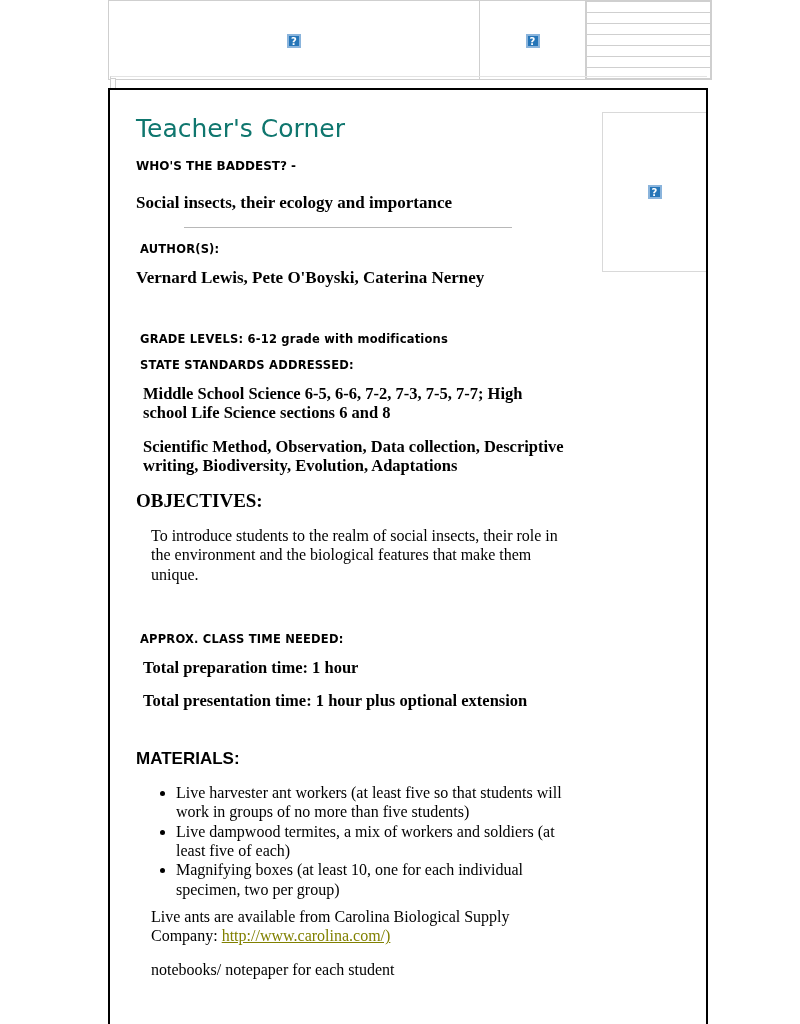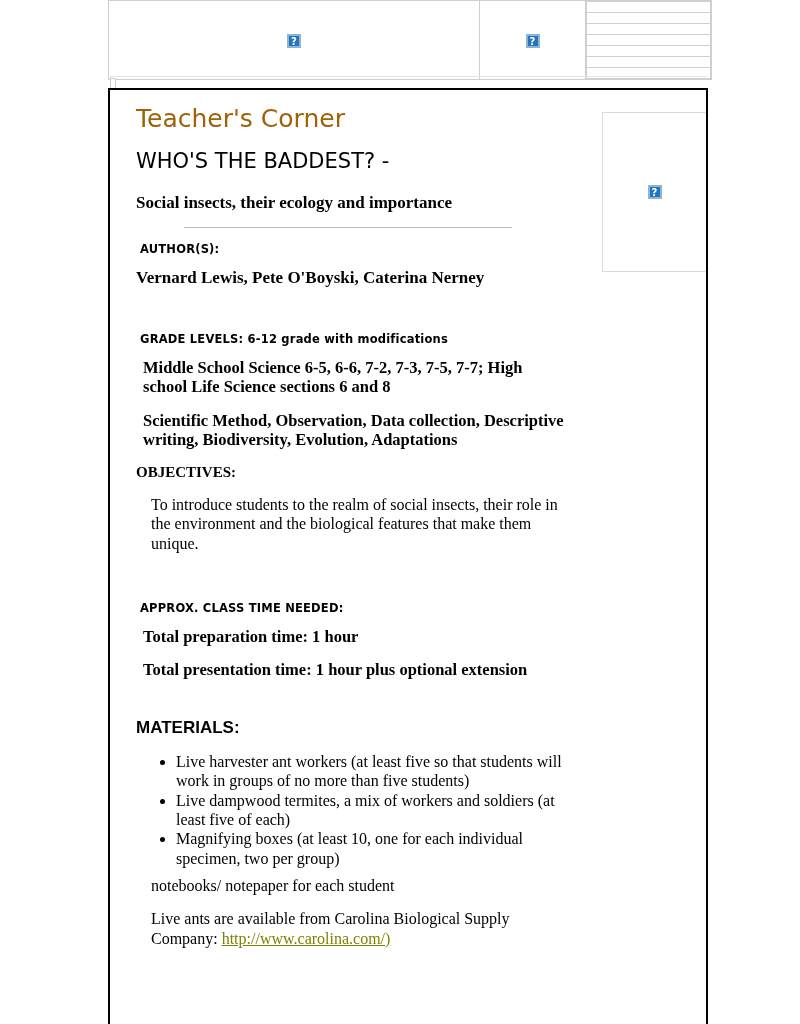--- a/index.html
+++ b/index.html
@@ -123,28 +123,28 @@
     display: flex;
     align-items: center;
     justify-content: center;
   }
 
   
   h1.corner-title {
     font-family: "DejaVu Sans", sans-serif;
     font-size: 25px;
     font-weight: normal;
-    margin: 0 0 12px 0;
+    margin: 10px 0 12px 0;
     letter-spacing: 0px;
-    color: #a16207;
+    color: #0f766e;
   }
   h2.lesson-title {
     font-family: "DejaVu Sans", sans-serif;
-    font-size: 21px;
-    font-weight: normal;
+    font-size: 12px;
+    font-weight: bold;
     margin: 16px 0 20px 0;
   }
   h3.subtitle {
     font-family: "Liberation Serif", serif;
     font-size: 17px;
     font-weight: bold;
     margin: 0 0 6px 0;
   }
   hr.rule {
     border: 0;
@@ -167,21 +167,21 @@
   }
   .serif-bold {
     font-family: "Liberation Serif", serif;
     font-size: 16.5px;
     font-weight: bold;
     line-height: 1.18;
     margin: 0 0 14px 7px;
   }
   .objectives-head {
     font-family: "Liberation Serif", serif;
-    font-size: 15px;
+    font-size: 19px;
     font-weight: bold;
     margin: 0 0 14px 0;
   }
   .body-text {
     font-family: "Liberation Serif", serif;
     font-size: 16px;
     line-height: 1.21;
     margin: 0 0 14px 15px;
   }
   .materials-head {
@@ -271,20 +271,21 @@
     <h3 class="subtitle">Social insects, their ecology and importance</h3>
 
     <hr class="rule">
 
     <p class="label-bold">AUTHOR(S):</p>
 
     <p class="authors">Vernard Lewis, Pete O'Boyski, Caterina Nerney</p>
 
     <p class="label-bold">GRADE LEVELS: 6-12 grade with modifications</p>
 
+    <p class="label-bold">STATE STANDARDS ADDRESSED:</p>
 
     <p class="serif-bold">Middle School Science 6-5, 6-6, 7-2, 7-3, 7-5, 7-7; High school Life Science sections 6 and 8</p>
 
     <p class="serif-bold">Scientific Method, Observation, Data collection, Descriptive writing, Biodiversity, Evolution, Adaptations</p>
 
     <p class="objectives-head">OBJECTIVES:</p>
 
     <p class="body-text">To introduce students to the realm of social insects, their role in the environment and the biological features that make them unique.</p>
 
     <div class="spacer-34"></div>
@@ -298,18 +299,18 @@
     <div class="spacer-24"></div>
 
     <p class="materials-head">MATERIALS:</p>
 
     <ul class="materials-list">
       <li>Live harvester ant workers (at least five so that students will work in groups of no more than five students)</li>
       <li>Live dampwood termites, a mix of workers and soldiers (at least five of each)</li>
       <li>Magnifying boxes (at least 10, one for each individual specimen, two per group)</li>
     </ul>
 
+    <p class="body-text"><span>Live ants are available from Carolina Biological Supply Company: </span><a class="ext-link" href="#">http://www.carolina.com/)</a></p>
+
     <p class="body-text">notebooks/ notepaper for each student</p>
-
-    <p class="body-text"><span>Live ants are available from Carolina Biological Supply Company: </span><a class="ext-link" href="#">http://www.carolina.com/)</a></p>
 
   </div>
 </div>
 
 </body></html>

